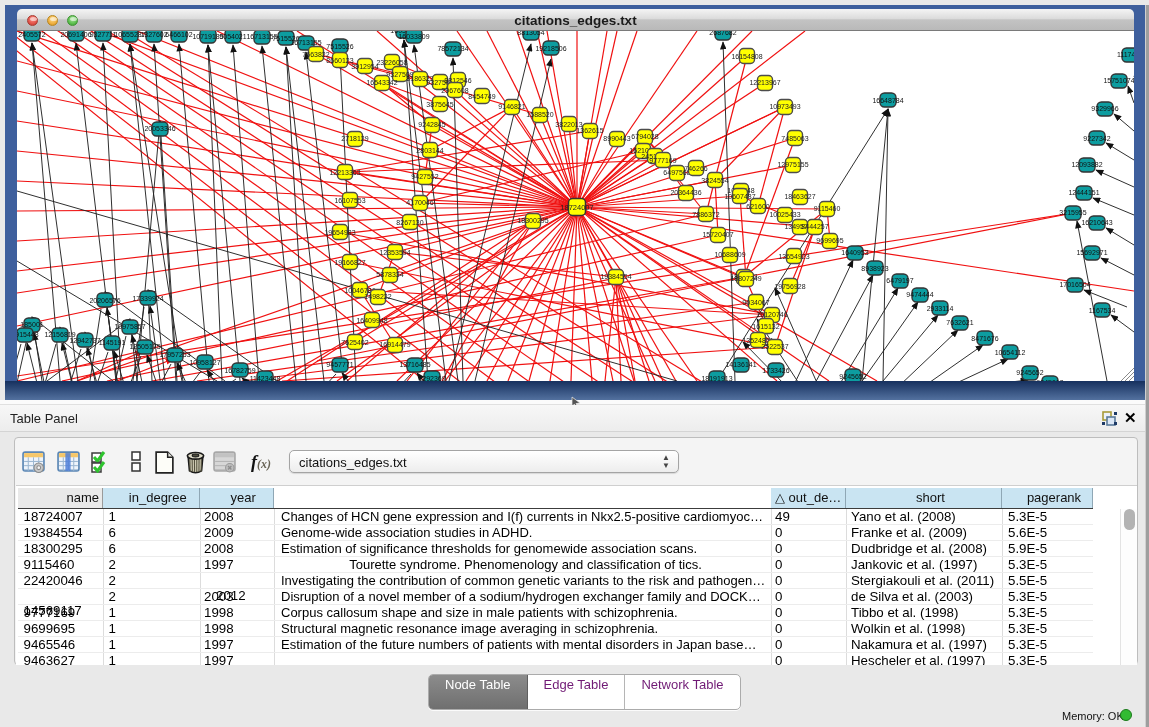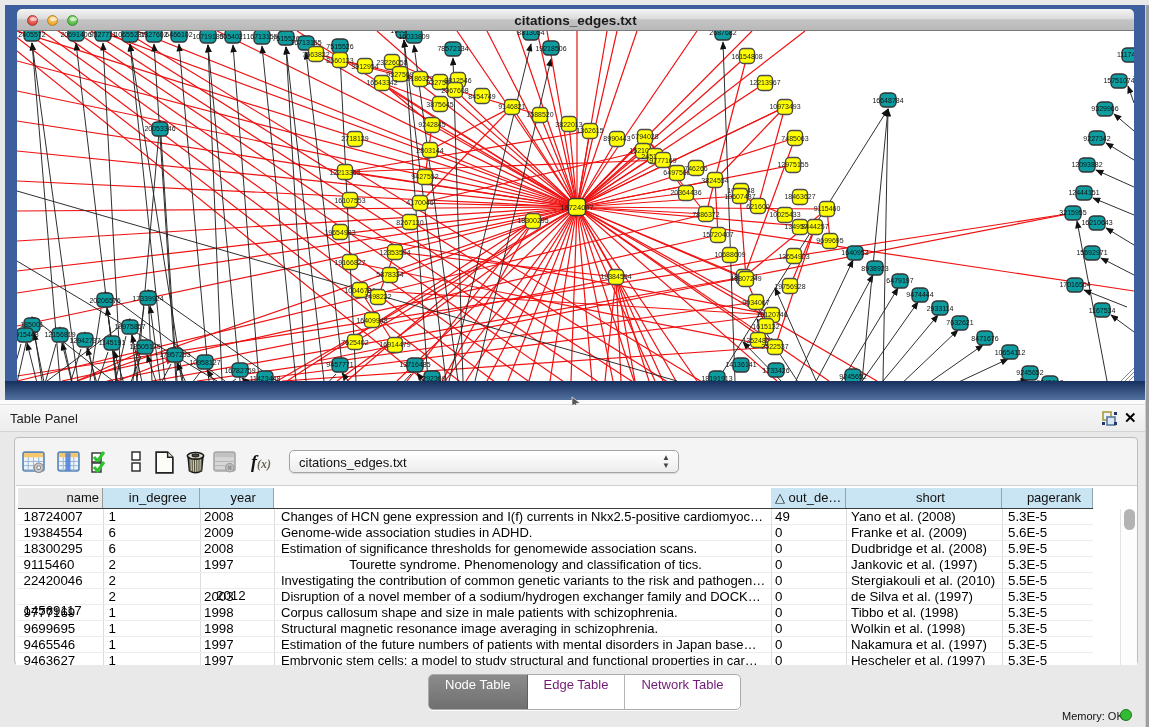--- a/index.html
+++ b/index.html
@@ -702,29 +702,29 @@
       <div class="cell tt" style="left:265.0px;top:71px;width:489.0px;text-align:center;">Tourette syndrome. Phenomenology and classification of tics.</div>
       <div class="cell" style="left:759.0px;top:71px;width:70.0px;">0</div>
       <div class="cell" style="left:835.0px;top:71px;width:150.0px;">Jankovic et al. (1997)</div>
       <div class="cell" style="left:992.0px;top:71px;width:84.0px;">5.3E-5</div>
 <div class="rowline" style="top:102px;"></div>
       <div class="cell" style="left:7.5px;top:87px;width:78.5px;">22420046</div>
       <div class="cell" style="left:92.5px;top:87px;width:90.0px;">2</div>
       <div class="cell" style="left:200px;top:87px;width:69.0px;margin-top:15px;">2012</div>
       <div class="cell tt" style="left:265.0px;top:87px;width:489.0px;">Investigating the contribution of common genetic variants to the risk and pathogen…</div>
       <div class="cell" style="left:759.0px;top:87px;width:70.0px;">0</div>
-      <div class="cell" style="left:835.0px;top:87px;width:150.0px;">Stergiakouli et al. (2010)</div>
+      <div class="cell" style="left:835.0px;top:87px;width:150.0px;">Stergiakouli et al. (2011)</div>
       <div class="cell" style="left:992.0px;top:87px;width:84.0px;">5.5E-5</div>
 <div class="rowline" style="top:118px;"></div>
       <div class="cell" style="left:7.5px;top:117px;width:78.5px;">14569117</div>
       <div class="cell" style="left:92.5px;top:103px;width:90.0px;">2</div>
       <div class="cell" style="left:188.0px;top:103px;width:69.0px;">2003</div>
       <div class="cell tt" style="left:265.0px;top:103px;width:489.0px;">Disruption of a novel member of a sodium/hydrogen exchanger family and DOCK…</div>
       <div class="cell" style="left:759.0px;top:103px;width:70.0px;">0</div>
-      <div class="cell" style="left:835.0px;top:103px;width:150.0px;">de Silva et al. (1997)</div>
+      <div class="cell" style="left:835.0px;top:103px;width:150.0px;">de Silva et al. (2003)</div>
       <div class="cell" style="left:992.0px;top:103px;width:84.0px;">5.3E-5</div>
 <div class="rowline" style="top:134px;"></div>
       <div class="cell" style="left:7.5px;top:119px;width:78.5px;">9777169</div>
       <div class="cell" style="left:92.5px;top:119px;width:90.0px;">1</div>
       <div class="cell" style="left:188.0px;top:119px;width:69.0px;">1998</div>
       <div class="cell tt" style="left:265.0px;top:119px;width:489.0px;">Corpus callosum shape and size in male patients with schizophrenia.</div>
       <div class="cell" style="left:759.0px;top:119px;width:70.0px;">0</div>
       <div class="cell" style="left:835.0px;top:119px;width:150.0px;">Tibbo et al. (1998)</div>
       <div class="cell" style="left:992.0px;top:119px;width:84.0px;">5.3E-5</div>
 <div class="rowline" style="top:150px;"></div>
@@ -739,21 +739,20 @@
       <div class="cell" style="left:7.5px;top:151px;width:78.5px;">9465546</div>
       <div class="cell" style="left:92.5px;top:151px;width:90.0px;">1</div>
       <div class="cell" style="left:188.0px;top:151px;width:69.0px;">1997</div>
       <div class="cell tt" style="left:265.0px;top:151px;width:489.0px;">Estimation of the future numbers of patients with mental disorders in Japan base…</div>
       <div class="cell" style="left:759.0px;top:151px;width:70.0px;">0</div>
       <div class="cell" style="left:835.0px;top:151px;width:150.0px;">Nakamura et al. (1997)</div>
       <div class="cell" style="left:992.0px;top:151px;width:84.0px;">5.3E-5</div>
 <div class="cell" style="left:7.5px;top:167px;width:78.5px;">9463627</div>
       <div class="cell" style="left:92.5px;top:167px;width:90.0px;">1</div>
       <div class="cell" style="left:188.0px;top:167px;width:69.0px;">1997</div>
-      <div class="cell tt" style="left:265.0px;top:167px;width:489.0px;">Embryonic stem cells: a model to study structural and functional properties in car…</div>
       <div class="cell" style="left:759.0px;top:167px;width:70.0px;">0</div>
       <div class="cell" style="left:835.0px;top:167px;width:150.0px;">Hescheler et al. (1997)</div>
       <div class="cell" style="left:992.0px;top:167px;width:84.0px;">5.3E-5</div>
     <div id="sbar">
         <div class="thumb"></div>
       </div>
   </div>
 </div>
 <div id="tabs">
     <div class="seg sel">Node Table</div>

